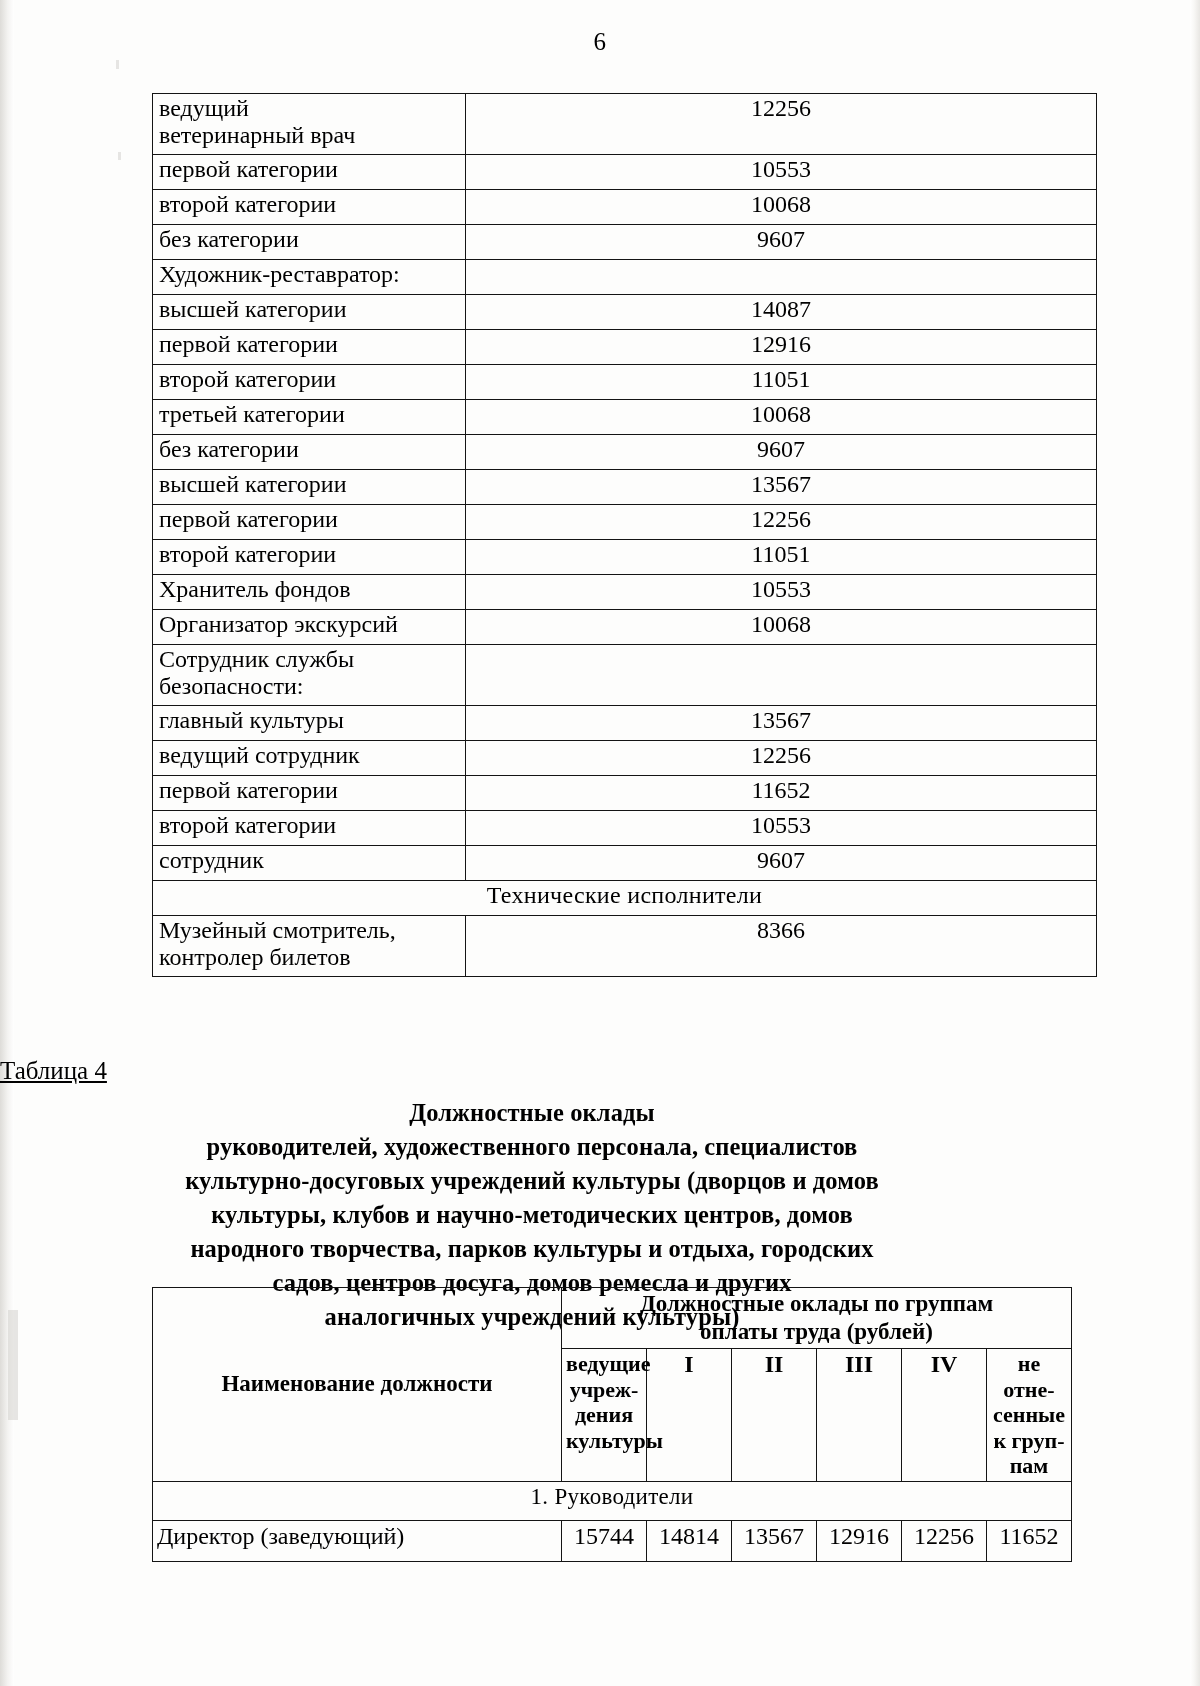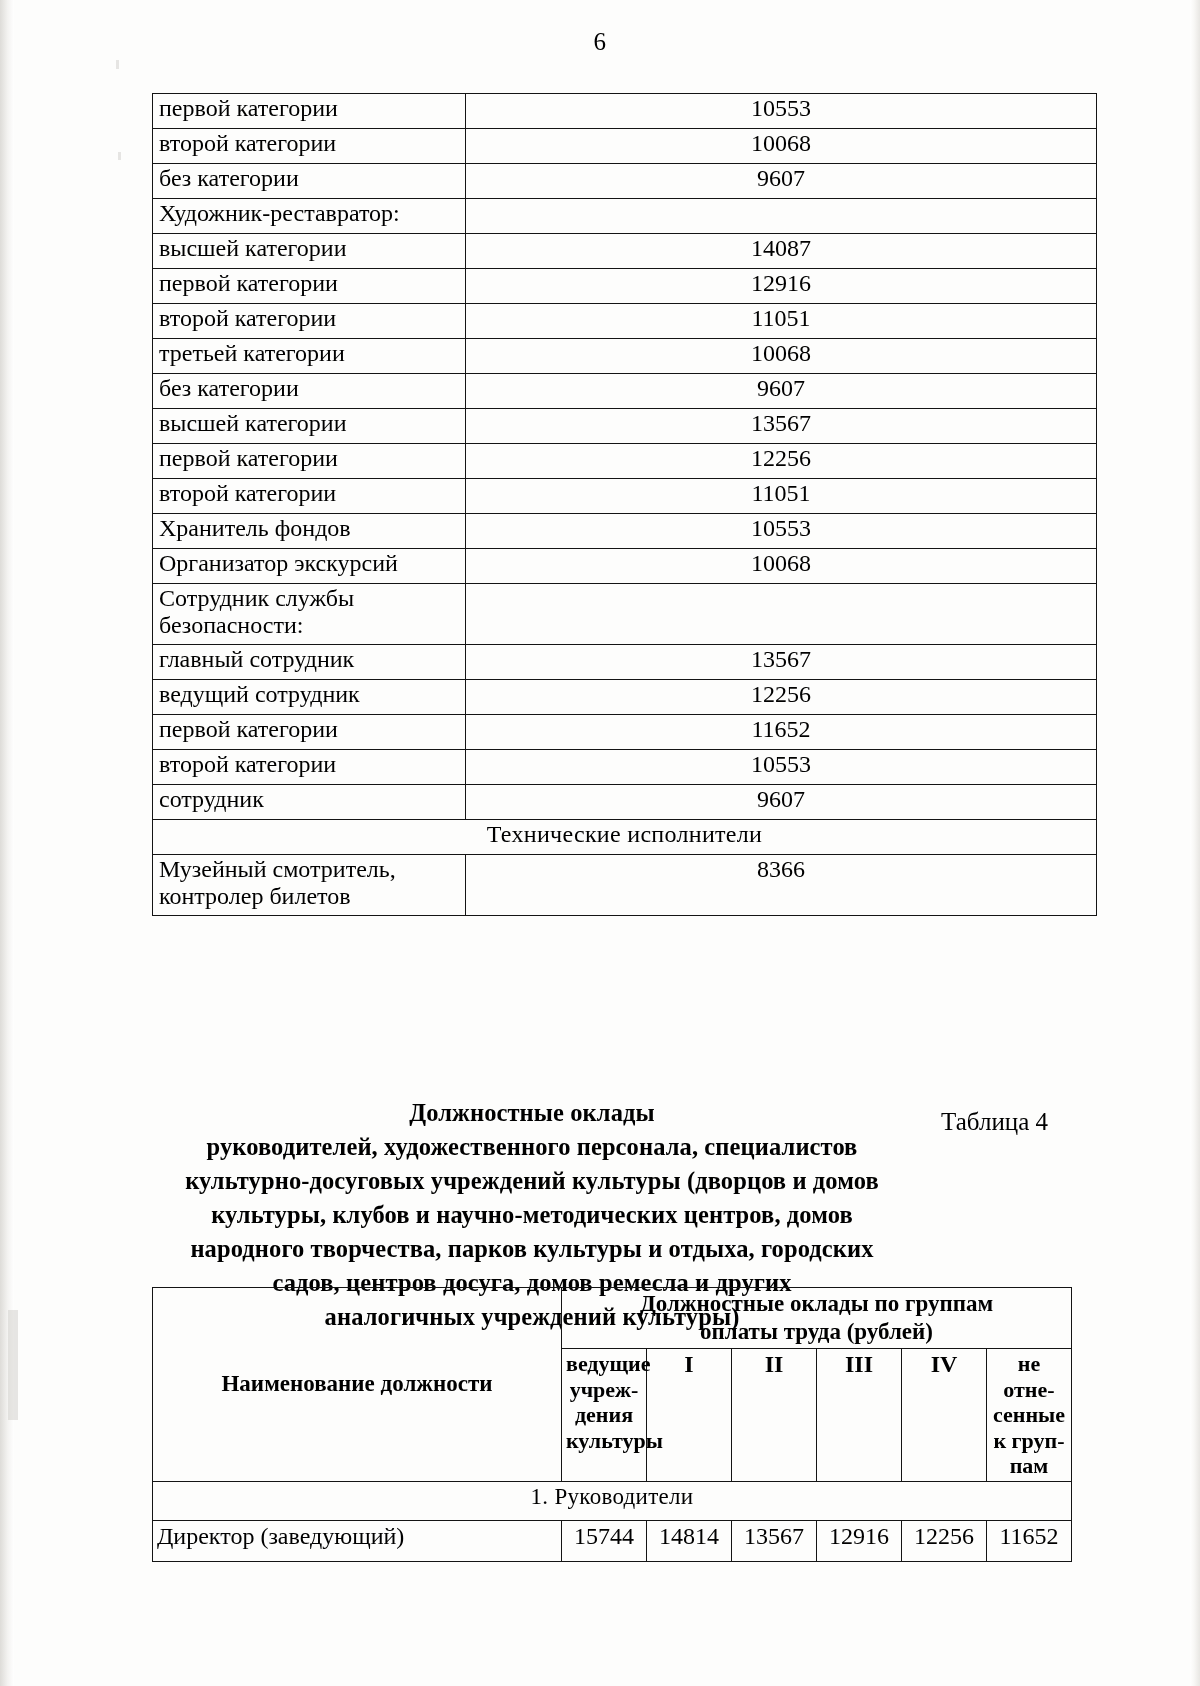--- a/index.html
+++ b/index.html
@@ -95,25 +95,25 @@
   #table-upper td.c-name { width: 300px; }
   #table-upper td.c-val  { width: 618px; }
 
   .multiline-cell {
     white-space: pre-line;
   }
 
   
   .table-ref {
     position: absolute;
-    top: 1108px;
+    top: 1057px;
     left: 0;
     width: 1048px;
-    text-align: right;
     font-size: 25px;
+    text-decoration: underline;
   }
   .title-block {
     position: absolute;
     top: 1096px;
     left: 0;
     width: 1064px;
     text-align: center;
     font-weight: bold;
     font-size: 24.5px;
     line-height: 1.39;
@@ -180,20 +180,25 @@
   <div class="scan-smudge" style="left:8px;top:1310px;width:10px;height:110px;"></div>
   <div class="scan-smudge" style="left:116px;top:60px;width:3px;height:9px;"></div>
   <div class="scan-smudge" style="left:118px;top:152px;width:3px;height:8px;"></div>
 
   <div class="page-number">6</div>
 
   <div id="table-upper-wrap">
     <table class="doc-table" id="table-upper">
       <tbody id="table-upper-body">
           <tr>
+            <td class="c-name lbl-flush multiline-cell" style="height: 58px;">ведущий
+ветеринарный врач</td>
+            <td class="c-val num">12256</td>
+          </tr>
+          <tr>
             <td class="c-name lbl-indent" style="height: 32px;">первой категории</td>
             <td class="c-val num">10553</td>
           </tr>
           <tr>
             <td class="c-name lbl-indent" style="height: 32px;">второй категории</td>
             <td class="c-val num">10068</td>
           </tr>
           <tr>
             <td class="c-name lbl-indent" style="height: 32px;">без категории</td>
             <td class="c-val num">9607</td>
@@ -241,21 +246,21 @@
           <tr>
             <td class="c-name lbl-flush" style="height: 32px;">Организатор экскурсий</td>
             <td class="c-val num">10068</td>
           </tr>
           <tr>
             <td class="c-name lbl-flush multiline-cell" style="height: 58px;">Сотрудник службы
 безопасности:</td>
             <td class="c-val num"></td>
           </tr>
           <tr>
-            <td class="c-name lbl-indent" style="height: 32px;">главный сотрудник</td>
+            <td class="c-name lbl-indent" style="height: 32px;">главный культуры</td>
             <td class="c-val num">13567</td>
           </tr>
           <tr>
             <td class="c-name lbl-indent" style="height: 32px;">ведущий сотрудник</td>
             <td class="c-val num">12256</td>
           </tr>
           <tr>
             <td class="c-name lbl-indent" style="height: 32px;">первой категории</td>
             <td class="c-val num">11652</td>
           </tr>

